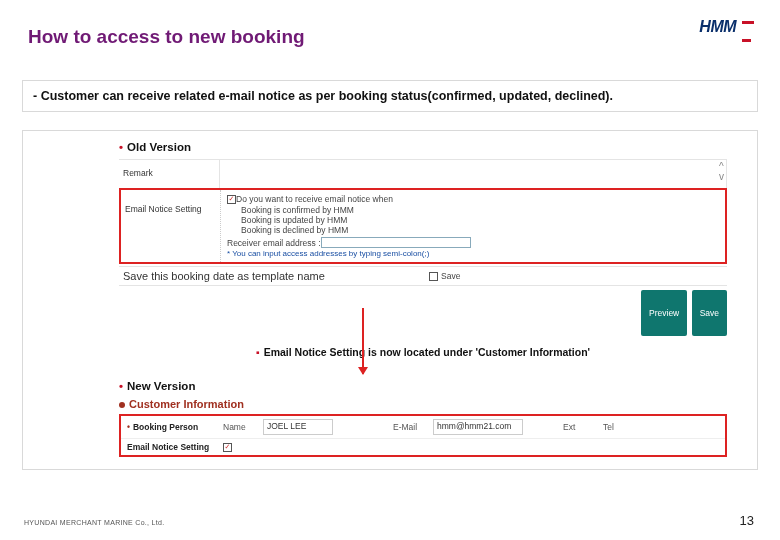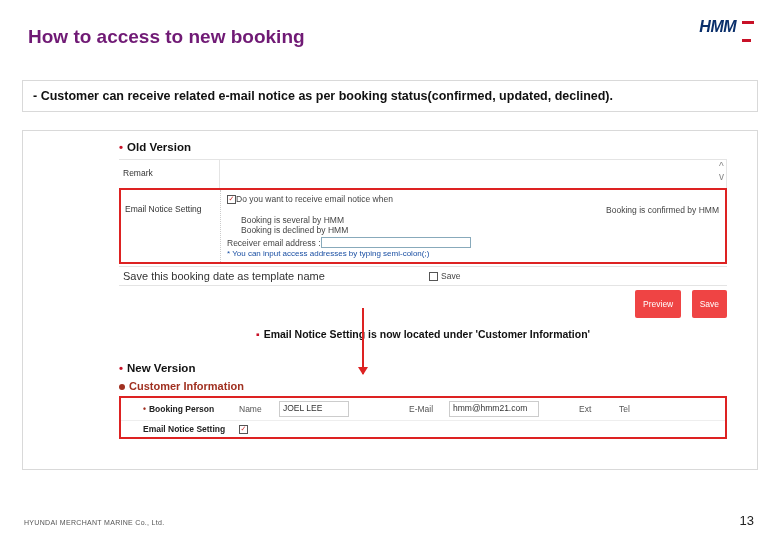--- a/index.html
+++ b/index.html
@@ -88,21 +88,21 @@
   .chk-line { display: flex; align-items: center; margin-bottom: 1px; }
   .chk { width: 9px; height: 9px; border: 1px solid #555; display: inline-flex; align-items:center; justify-content:center; font-size:7px; color:#c33; }
   .rx-line { display: flex; align-items: center; margin-top: 2px; }
   .rx-input { display:inline-block; width: 150px; height: 11px; border: 1px solid #8ab; background:#fff; }
   .hint { color: #1a4fa3; font-size: 8px; margin-top: 1px; }
 
   .save-row { display: flex; align-items: center; border-top: 1px solid #e4e4e4; border-bottom: 1px solid #e4e4e4; padding: 3px 0; margin-top: 2px; }
   .save-label { width: 310px; padding-left: 4px; font-size: 11px; color: #333; }
   .save-chk { display: flex; align-items: center; gap: 3px; font-size: 8.5px; }
   .button-row { text-align: right; margin-top: 4px; }
-  .btn { display: inline-block; background: #ef4444; color: #fff; font-size: 8.5px; padding: 9px 8px; border-radius: 2px; margin-left: 8px; }
+  .btn { display: inline-block; background: #0f766e; color: #fff; font-size: 8.5px; padding: 18px 8px; border-radius: 2px; margin-left: 2px; }
 
   .note {
     text-align: center;
     font-size: 10.5px;
     font-weight: 700;
     color: #111;
     margin: 10px 30px 6px 96px;
   }
   .note .nb { color: #c81127; margin-right: 4px; }
 
@@ -131,21 +131,21 @@
   .cust-dot { display: inline-block; width: 6px; height: 6px; border-radius: 50%; background: #a03020; margin-right: 4px; vertical-align: middle; }
 
   .new-box {
     margin-left: 96px;
     margin-right: 30px;
     border: 2px solid #d22;
     background: #fff;
     font-size: 8.5px;
     color: #333;
   }
-  .nv-row { display: flex; align-items: center; border-bottom: 1px solid #eee; padding: 3px 22px; }
+  .nv-row { display: flex; align-items: center; border-bottom: 1px solid #eee; padding: 3px 6px; }
   .nv-row:last-child { border-bottom: none; }
   .nv-label { font-weight: 800; color: #222; width: 96px; font-size: 8.5px; }
   .nv-bullet { color: #a03020; margin-right: 3px; }
   .nv-sub { width: 40px; color: #555; }
   .nv-field { display:inline-block; height: 16px; border: 1px solid #ccc; background:#fff; padding: 0 3px; line-height:12px; }
   .nv-chk { width: 9px; height: 9px; border: 1px solid #555; display:inline-flex; align-items:center; justify-content:center; font-size:7px; color:#c33; margin-right:4px; }
 
   .footer-left {
     position: absolute;
     bottom: 14px;
@@ -189,22 +189,22 @@
       </div>
     </div>
 
     <div class="email-row">
       <div class="email-label">Email Notice Setting</div>
       <div class="email-body">
         <div class="chk-line">
           <span class="chk">✓</span>
           <span>Do you want to receive email notice when</span>
         </div>
-        <div style="padding-left:14px;text-align:right;">Booking is confirmed by HMM</div>
-        <div style="padding-left:14px;">Booking is several by HMM</div>
+        <div style="padding-left:14px;">Booking is confirmed by HMM</div>
+        <div style="padding-left:14px;">Booking is updated by HMM</div>
         <div style="padding-left:14px;">Booking is declined by HMM</div>
         <div class="rx-line">
           <span>Receiver email address :</span>
           <span class="rx-input"></span>
         </div>
         <div class="hint">* You can input access addresses by typing semi-colon(;)</div>
       </div>
     </div>
 
     <div class="save-row">

